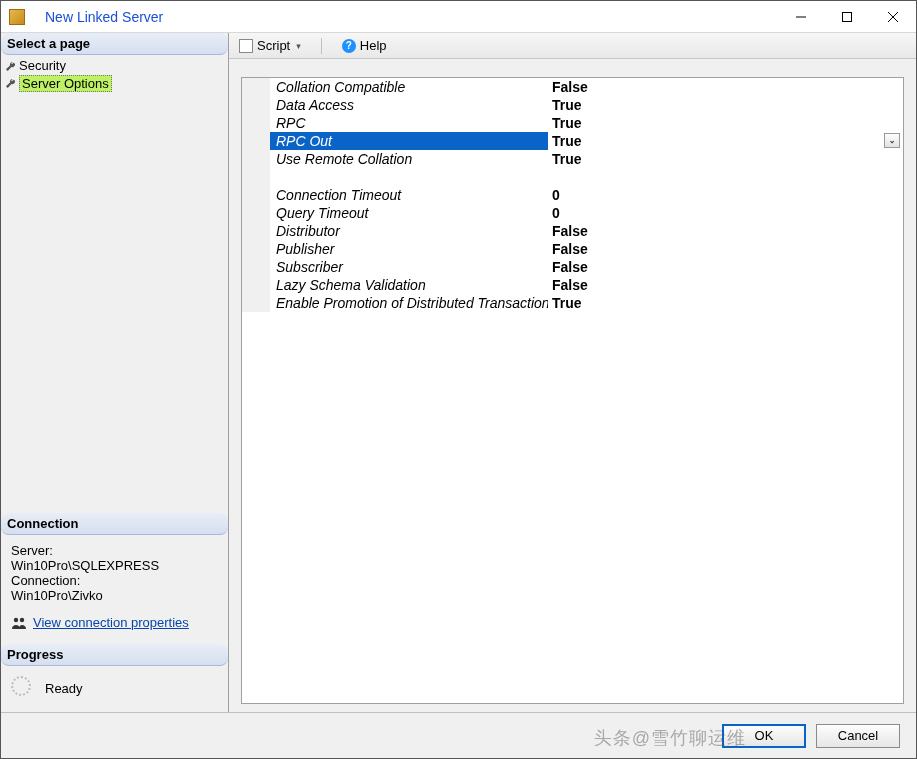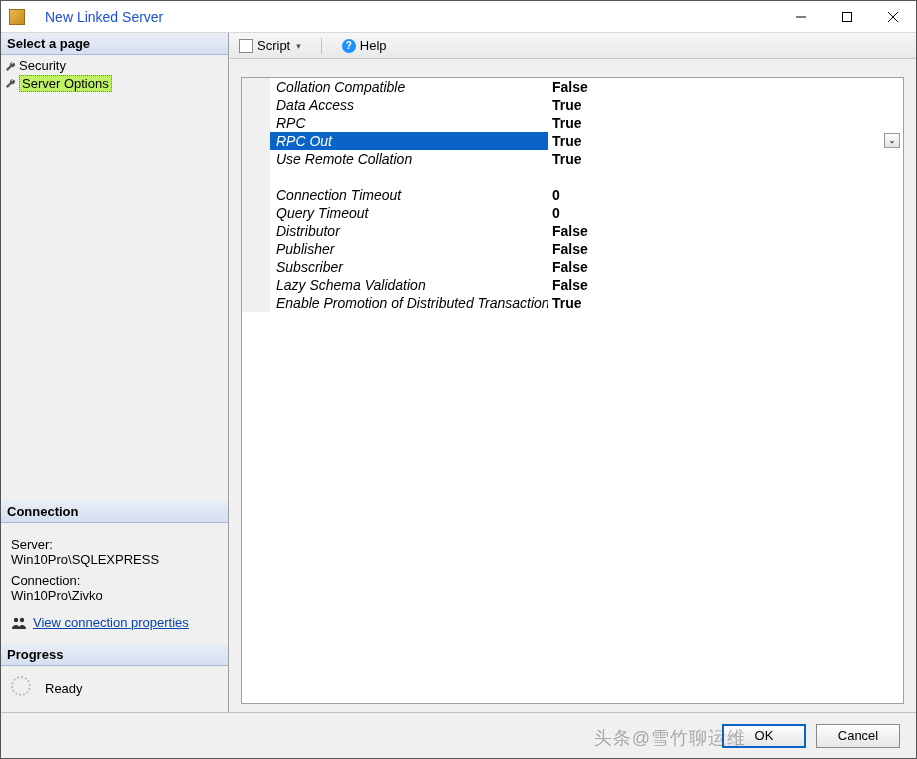--- a/index.html
+++ b/index.html
@@ -51,20 +51,21 @@
       background: #f0f0f0;
       display: flex;
       flex-direction: column;
     }
     .side-header {
       background: linear-gradient(#e8eef7, #d5dff0);
       border-bottom: 1px solid #a8b8d8;
       padding: 3px 6px;
       font-weight: bold;
       font-size: 13px;
+      border-radius: 8px;
     }
     .side-section { padding: 2px 0 8px 0; background:#f0f0f0; }
     .side-section.grow { flex: 1; overflow:auto; }
     .nav-item {
       display: flex;
       align-items: center;
       padding: 1px 4px 1px 18px;
       font-size: 13px;
       cursor: default;
       position: relative;
@@ -75,21 +76,21 @@
       top: 3px;
       width: 11px; height: 11px;
       color: #555;
     }
     .nav-item.selected .label-bg {
       background: #bef264;
       border: 1px dotted #777;
       padding: 0 2px;
     }
     .conn-block { padding: 6px 10px; font-size: 13px; }
-    .conn-label { margin-top: 6px; }
+    .conn-label { margin-top: 0; }
     .view-props {
       display: flex;
       align-items: center;
       padding: 6px 10px;
       font-size: 13px;
     }
     .view-props a { color: #0645ad; text-decoration: underline; margin-left:6px;}
     .people-icon { width:16px; height:14px; }
     .progress-row {
       display: flex;

